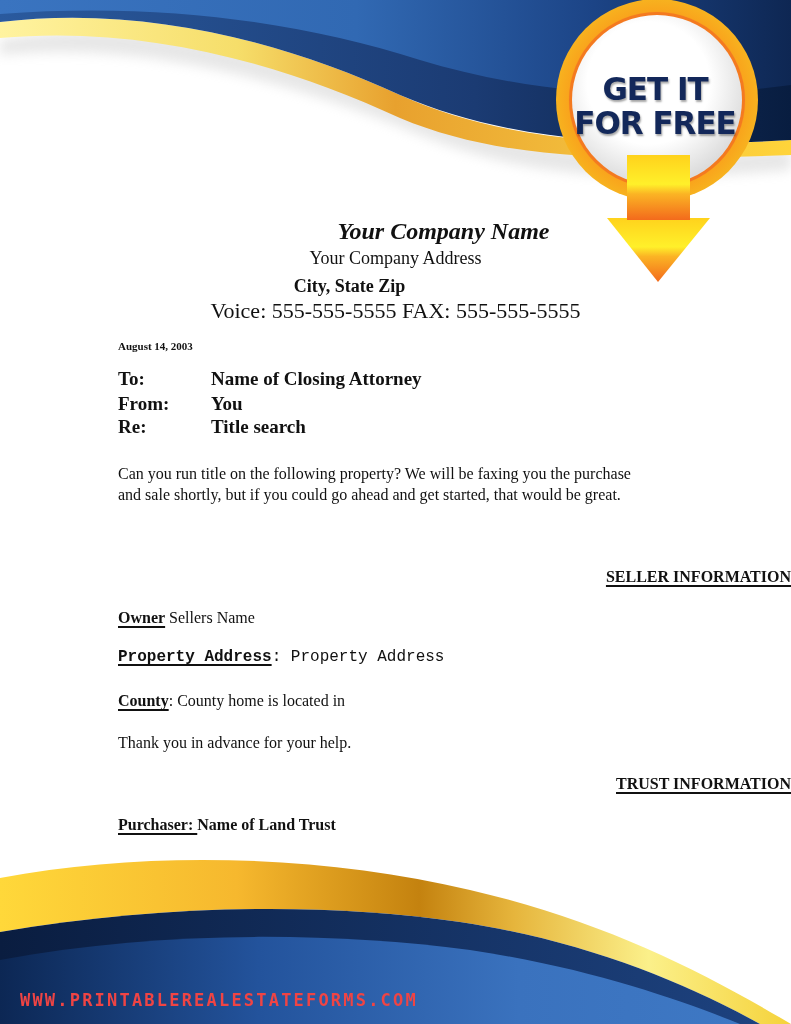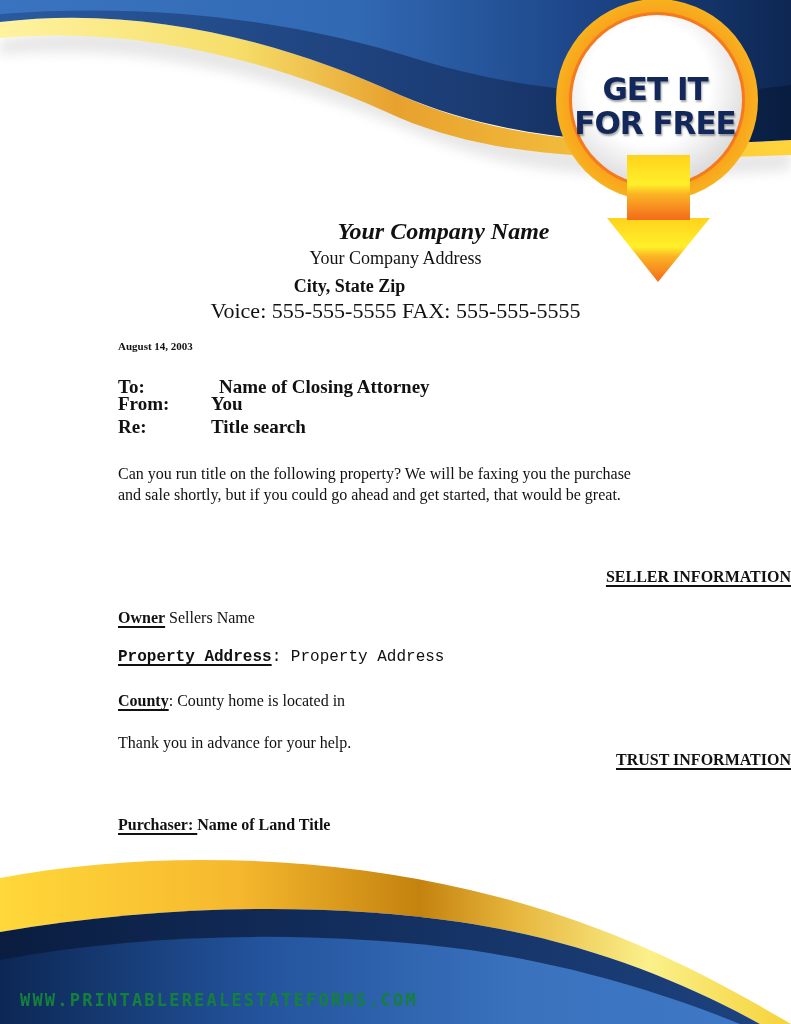--- a/index.html
+++ b/index.html
@@ -50,21 +50,21 @@
     .badge-text {
       position: absolute; left: 560px; width: 190px; text-align: center;
       font-family: "DejaVu Sans", "Liberation Sans", sans-serif; font-weight: bold;
       color: #13285a; font-size: 31px; line-height: 33px; letter-spacing: -1px;
       text-shadow: 1px 2px 2px rgba(0,0,0,0.35);
       transform: scaleY(1.05);
     }
     .footer-url {
       position: absolute; left: 20px; top: 990px;
       font-family: "DejaVu Sans Mono", "Liberation Mono", monospace; font-weight: bold;
-      font-size: 17px; letter-spacing: 2.2px; color: #15803d;
+      font-size: 17px; letter-spacing: 2.2px; color: #ef4444;
     }
   </style>
 </head>
 <body>
 
 <svg class="deco" width="791" height="300" viewBox="0 0 791 300">
   <defs>
     <linearGradient id="topBlue" x1="0" y1="0" x2="1" y2="0">
       <stop offset="0" stop-color="#3a74c0"></stop>
       <stop offset="0.45" stop-color="#3169b3"></stop>
@@ -128,21 +128,21 @@
   <div>FOR FREE</div>
 </div>
 
 <div class="company-name">Your Company Name</div>
 <div class="company-address">Your Company Address</div>
 <div class="company-city">City, State  Zip</div>
 <div class="company-phone">Voice: 555-555-5555  FAX: 555-555-5555</div>
 
 <div class="date">August 14, 2003</div>
 
-<div class="memo-row" style="top:376px;gap:8px;">
+<div class="memo-row" style="top:368px;">
   <span class="lbl">To:</span>
   <span>Name of Closing Attorney</span>
 </div>
 <div class="memo-row" style="top:393px;justify-content:center;">
   <span class="lbl">From:</span>
   <span>You</span>
 </div>
 <div class="memo-row" style="top:416px;">
   <span class="lbl">Re:</span>
   <span>Title search</span>
@@ -160,25 +160,25 @@
   <span class="k">Owner</span><span> Sellers Name</span>
 </div>
 <div class="field" style="top:648px;font-family:Liberation Mono, monospace;">
   <span class="k">Property Address</span><span>: Property Address</span>
 </div>
 <div class="field" style="top:692px;">
   <span class="k">County</span><span>:  County home is located in</span>
 </div>
 <div class="field" style="top:734px;">Thank you in advance for your help.</div>
 
-<div class="section-title" style="top:751px;">
+<div class="section-title" style="top:775px;">
   <span>TRUST INFORMATION</span>
 </div>
 <div class="field" style="top:816px;">
-  <span class="k">Purchaser: </span><span class="v-bold"> Name of Land Title</span>
+  <span class="k">Purchaser: </span><span class="v-bold"> Name of Land Trust</span>
 </div>
 
 <svg class="deco" style="top:850px;" width="791" height="174" viewBox="0 0 791 174">
   <defs>
     <linearGradient id="botGold" x1="0" y1="0" x2="1" y2="0">
       <stop offset="0" stop-color="#ffd83a"></stop>
       <stop offset="0.3" stop-color="#f6b82e"></stop>
       <stop offset="0.53" stop-color="#c4820f"></stop>
       <stop offset="0.65" stop-color="#e6b53c"></stop>
       <stop offset="0.82" stop-color="#fbf08a"></stop>

